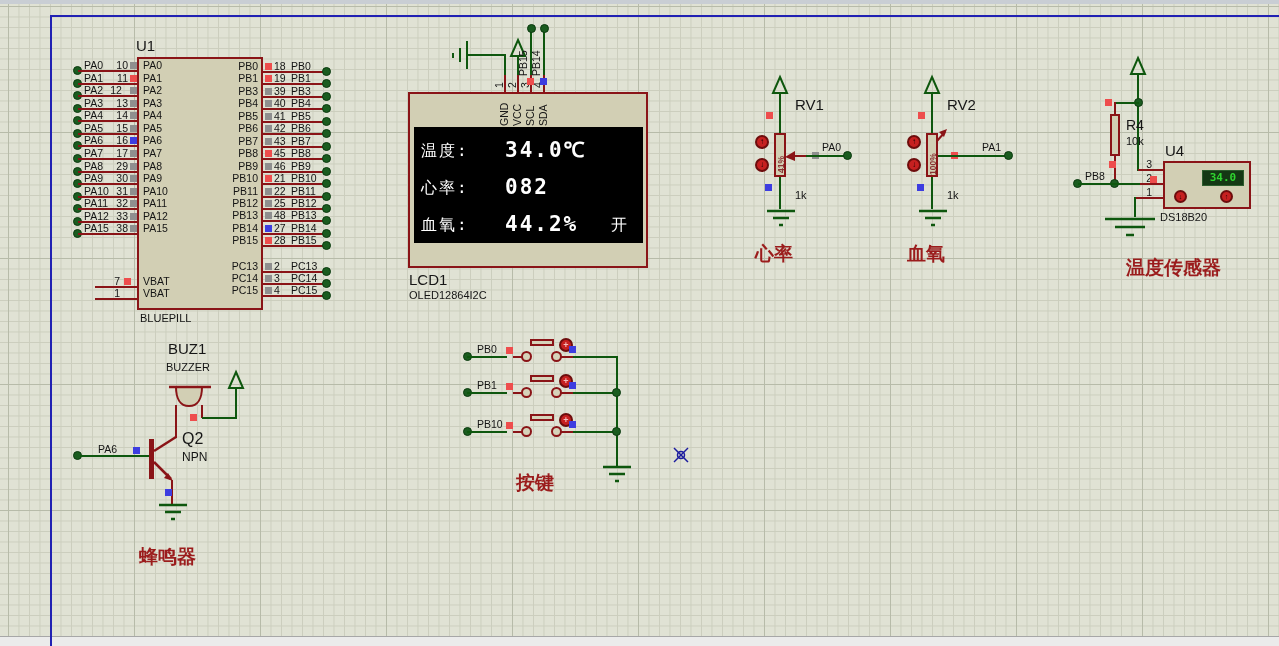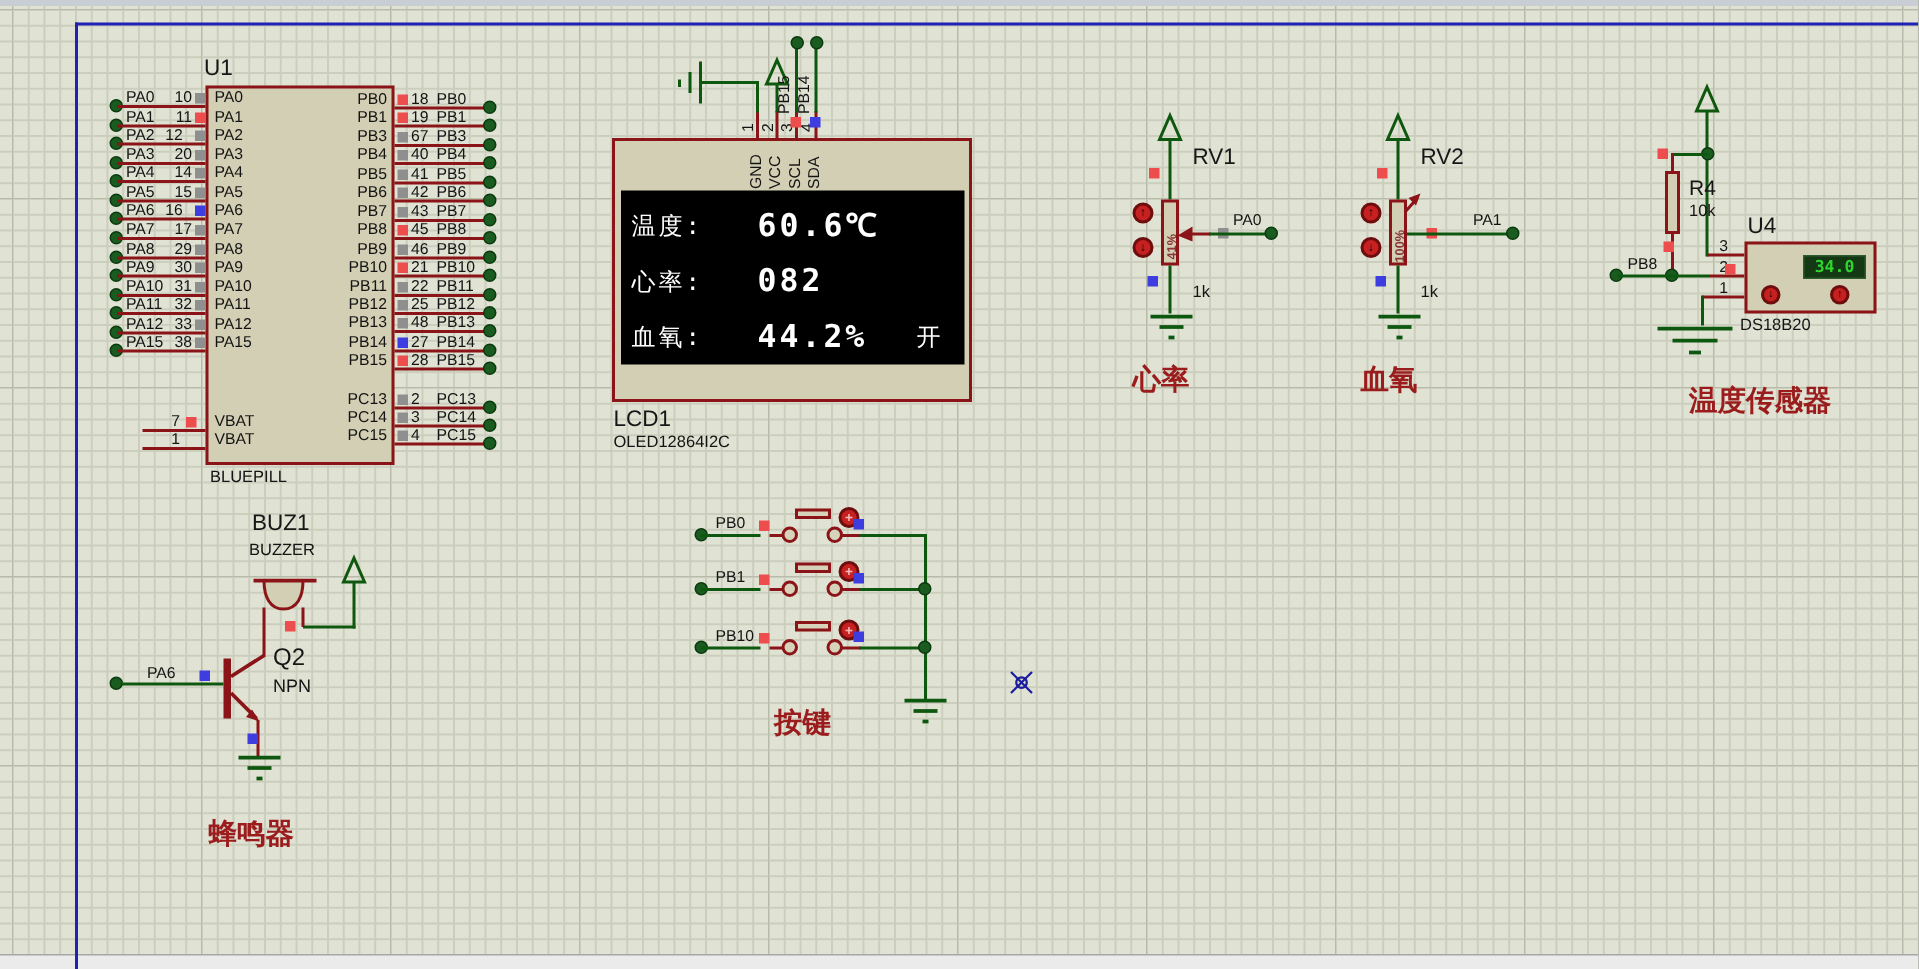--- a/index.html
+++ b/index.html
@@ -72,39 +72,39 @@
       <div class="lbl" style="left: 143px; top: 73px;">PA1</div>
       <div class="dot" style="left: 73px; top: 91px;"></div>
       <div class="stub" style="left: 78px; top: 95px; width: 59px; height: 2px;"></div>
       <div class="lbl" style="left: 84px; top: 85px; width: 28px;">PA2</div>
       <div class="lbl" style="left: 104px; top: 85px; width: 24px; text-align: center;">12</div>
       <div class="sq gray" style="left: 130px; top: 87px;"></div>
       <div class="lbl" style="left: 143px; top: 85px;">PA2</div>
       <div class="dot" style="left: 73px; top: 104px;"></div>
       <div class="stub" style="left: 78px; top: 108px; width: 59px; height: 2px;"></div>
       <div class="lbl" style="left: 84px; top: 98px; width: 28px;">PA3</div>
-      <div class="lbl" style="left: 104px; top: 98px; width: 24px; text-align: right;">20</div>
+      <div class="lbl" style="left: 104px; top: 98px; width: 24px; text-align: right;">13</div>
       <div class="sq gray" style="left: 130px; top: 100px;"></div>
       <div class="lbl" style="left: 143px; top: 98px;">PA3</div>
       <div class="dot" style="left: 73px; top: 116px;"></div>
       <div class="stub" style="left: 78px; top: 120px; width: 59px; height: 2px;"></div>
       <div class="lbl" style="left: 84px; top: 110px; width: 28px;">PA4</div>
       <div class="lbl" style="left: 104px; top: 110px; width: 24px; text-align: right;">14</div>
       <div class="sq gray" style="left: 130px; top: 112px;"></div>
       <div class="lbl" style="left: 143px; top: 110px;">PA4</div>
       <div class="dot" style="left: 73px; top: 129px;"></div>
       <div class="stub" style="left: 78px; top: 133px; width: 59px; height: 2px;"></div>
       <div class="lbl" style="left: 84px; top: 123px; width: 28px;">PA5</div>
       <div class="lbl" style="left: 104px; top: 123px; width: 24px; text-align: right;">15</div>
       <div class="sq gray" style="left: 130px; top: 125px;"></div>
       <div class="lbl" style="left: 143px; top: 123px;">PA5</div>
       <div class="dot" style="left: 73px; top: 141px;"></div>
       <div class="stub" style="left: 78px; top: 145px; width: 59px; height: 2px;"></div>
       <div class="lbl" style="left: 84px; top: 135px; width: 28px;">PA6</div>
-      <div class="lbl" style="left: 104px; top: 135px; width: 24px; text-align: center;">16</div>
+      <div class="lbl" style="left: 104px; top: 135px; width: 24px; text-align: right;">16</div>
       <div class="sq blue" style="left: 130px; top: 137px;"></div>
       <div class="lbl" style="left: 143px; top: 135px;">PA6</div>
       <div class="dot" style="left: 73px; top: 154px;"></div>
       <div class="stub" style="left: 78px; top: 158px; width: 59px; height: 2px;"></div>
       <div class="lbl" style="left: 84px; top: 148px; width: 28px;">PA7</div>
       <div class="lbl" style="left: 104px; top: 148px; width: 24px; text-align: right;">17</div>
       <div class="sq gray" style="left: 130px; top: 150px;"></div>
       <div class="lbl" style="left: 143px; top: 148px;">PA7</div>
       <div class="dot" style="left: 73px; top: 167px;"></div>
       <div class="stub" style="left: 78px; top: 171px; width: 59px; height: 2px;"></div>
@@ -150,21 +150,21 @@
       <div class="lbl" style="left: 195px; top: 61px; width: 63px; text-align: right;">PB0</div>
       <div class="stub" style="left: 263px; top: 83px; width: 60px; height: 2px;"></div>
       <div class="dot" style="left: 322px; top: 79px;"></div>
       <div class="sq red" style="left: 265px; top: 75px;"></div>
       <div class="lbl" style="left: 274px; top: 73px; width: 16px;">19</div>
       <div class="lbl" style="left: 291px; top: 73px; width: 32px;">PB1</div>
       <div class="lbl" style="left: 195px; top: 73px; width: 63px; text-align: right;">PB1</div>
       <div class="stub" style="left: 263px; top: 96px; width: 60px; height: 2px;"></div>
       <div class="dot" style="left: 322px; top: 92px;"></div>
       <div class="sq gray" style="left: 265px; top: 88px;"></div>
-      <div class="lbl" style="left: 274px; top: 86px; width: 16px;">67</div>
+      <div class="lbl" style="left: 274px; top: 86px; width: 16px;">39</div>
       <div class="lbl" style="left: 291px; top: 86px; width: 32px;">PB3</div>
       <div class="lbl" style="left: 195px; top: 86px; width: 63px; text-align: right;">PB3</div>
       <div class="stub" style="left: 263px; top: 108px; width: 60px; height: 2px;"></div>
       <div class="dot" style="left: 322px; top: 104px;"></div>
       <div class="sq gray" style="left: 265px; top: 100px;"></div>
       <div class="lbl" style="left: 274px; top: 98px; width: 16px;">40</div>
       <div class="lbl" style="left: 291px; top: 98px; width: 32px;">PB4</div>
       <div class="lbl" style="left: 195px; top: 98px; width: 63px; text-align: right;">PB4</div>
       <div class="stub" style="left: 263px; top: 121px; width: 60px; height: 2px;"></div>
       <div class="dot" style="left: 322px; top: 117px;"></div>
@@ -255,21 +255,21 @@
       <div class="sq red" style="left: 124px; top: 278px;"></div>
       <div class="lbl" style="left: 143px; top: 276px;">VBAT</div>
       <div class="stub" style="left: 95px; top: 298px; width: 42px; height: 2px;"></div>
       <div class="lbl" style="left: 100px; top: 288px; width: 20px; text-align: right;">1</div>
       <div class="lbl" style="left: 143px; top: 288px;">VBAT</div>
     </div>
 
   <div class="body" style="left:408px;top:92px;width:240px;height:176px;"></div>
   <div class="lcd-screen" style="left:414px;top:127px;width:229px;height:116px;"></div>
   <div class="lcd-label" style="left:421px;top:139px;">温度:</div>
-  <div class="lcd-val" style="left:505px;top:138px;">60.6℃</div>
+  <div class="lcd-val" style="left:505px;top:138px;">34.0℃</div>
   <div class="lcd-label" style="left:421px;top:176px;">心率:</div>
   <div class="lcd-val" style="left:505px;top:175px;">082</div>
   <div class="lcd-label" style="left:421px;top:213px;">血氧:</div>
   <div class="lcd-val" style="left:505px;top:212px;">44.2%</div>
   <div class="lcd-label" style="left:611px;top:213px;">开</div>
   <div class="ref" style="left:409px;top:272px;">LCD1</div>
   <div class="lbl" style="left:409px;top:290px;font-size:11px;">OLED12864I2C</div>
   <div id="lcd-pins">
       <div class="stub" style="left: 504px; top: 74px; width: 2px; height: 19px;"></div>
       <div class="vtext" style="left: 493px; top: 72px; height: 16px; width: 11px;">1</div>

